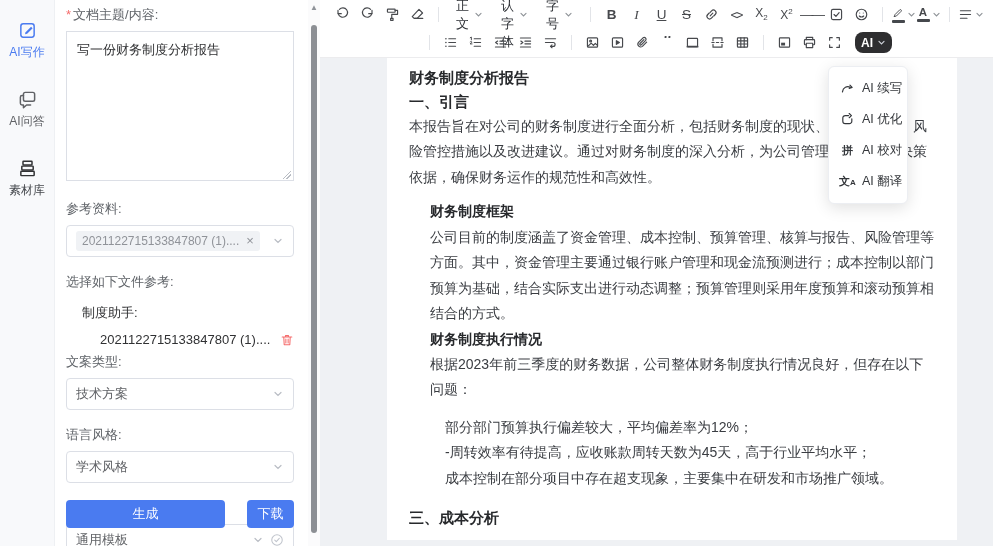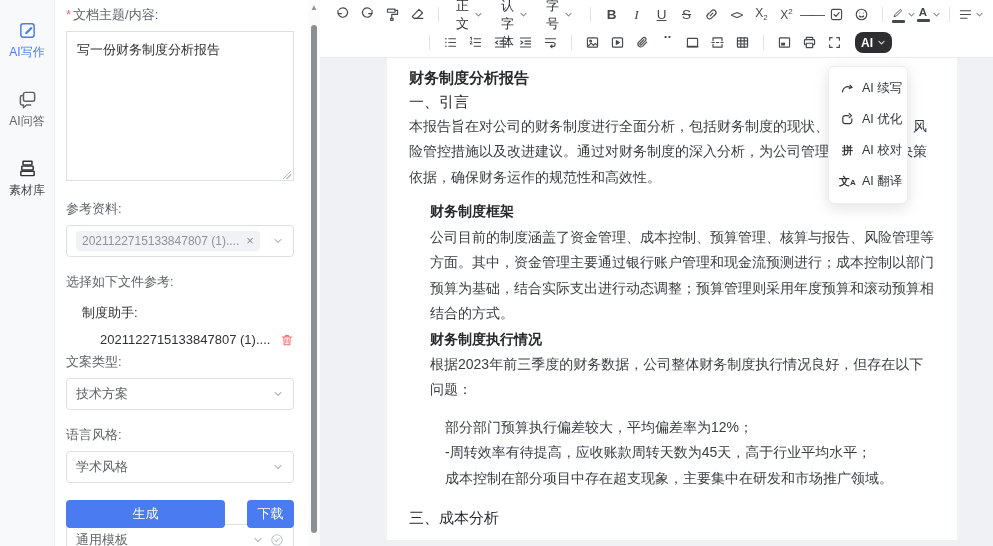--- a/index.html
+++ b/index.html
@@ -75,21 +75,21 @@
   .colorbar{display:flex;flex-direction:column;align-items:center;gap:1px;}
   .colorbar .bar{width:13px;height:3px;background:#45484d;border-radius:1px;}
   .ai-btn{background:#2e2e30;color:#fff;border-radius:8px;height:21px;padding:0 6px;display:inline-flex;
           align-items:center;gap:4px;font-size:12px;font-weight:bold;margin-left:8px;cursor:pointer;}
   .ai-btn .caret{color:#cfd3da;}
 
   .canvas{position:absolute;top:58px;left:0;right:0;bottom:0;background:#eff1f4;}
   .page{position:absolute;left:67px;top:0;width:570px;height:482px;background:#fff;
         padding:9px 22px 0;font-size:14px;color:#3a3d42;line-height:1.82;overflow:hidden;}
   .doc-title{font-weight:bold;font-size:15px;color:#27292c;margin:0;line-height:1.45;}
-  .doc-h2{font-weight:normal;font-size:15px;color:#27292c;margin:1px 0 0;line-height:1.6;}
+  .doc-h2{font-weight:bold;font-size:15px;color:#27292c;margin:1px 0 0;line-height:1.6;}
   .doc-h2.sp{margin-top:15px;}
   .doc-h3{font-weight:bold;font-size:14px;color:#27292c;margin:0;}
   .doc-p{margin:0;}
   .doc-indent{margin-left:21px;}
   .doc-indent.pad{margin-top:9px;}
   .doc-list{margin:12px 0 0 36px;}
 
   
   .ai-menu{position:absolute;left:508px;top:8px;width:80px;background:#fff;border:1px solid #eceef2;
            border-radius:6px;box-shadow:0 4px 16px rgba(0,0,0,.12);padding:6px 0;z-index:6;}

